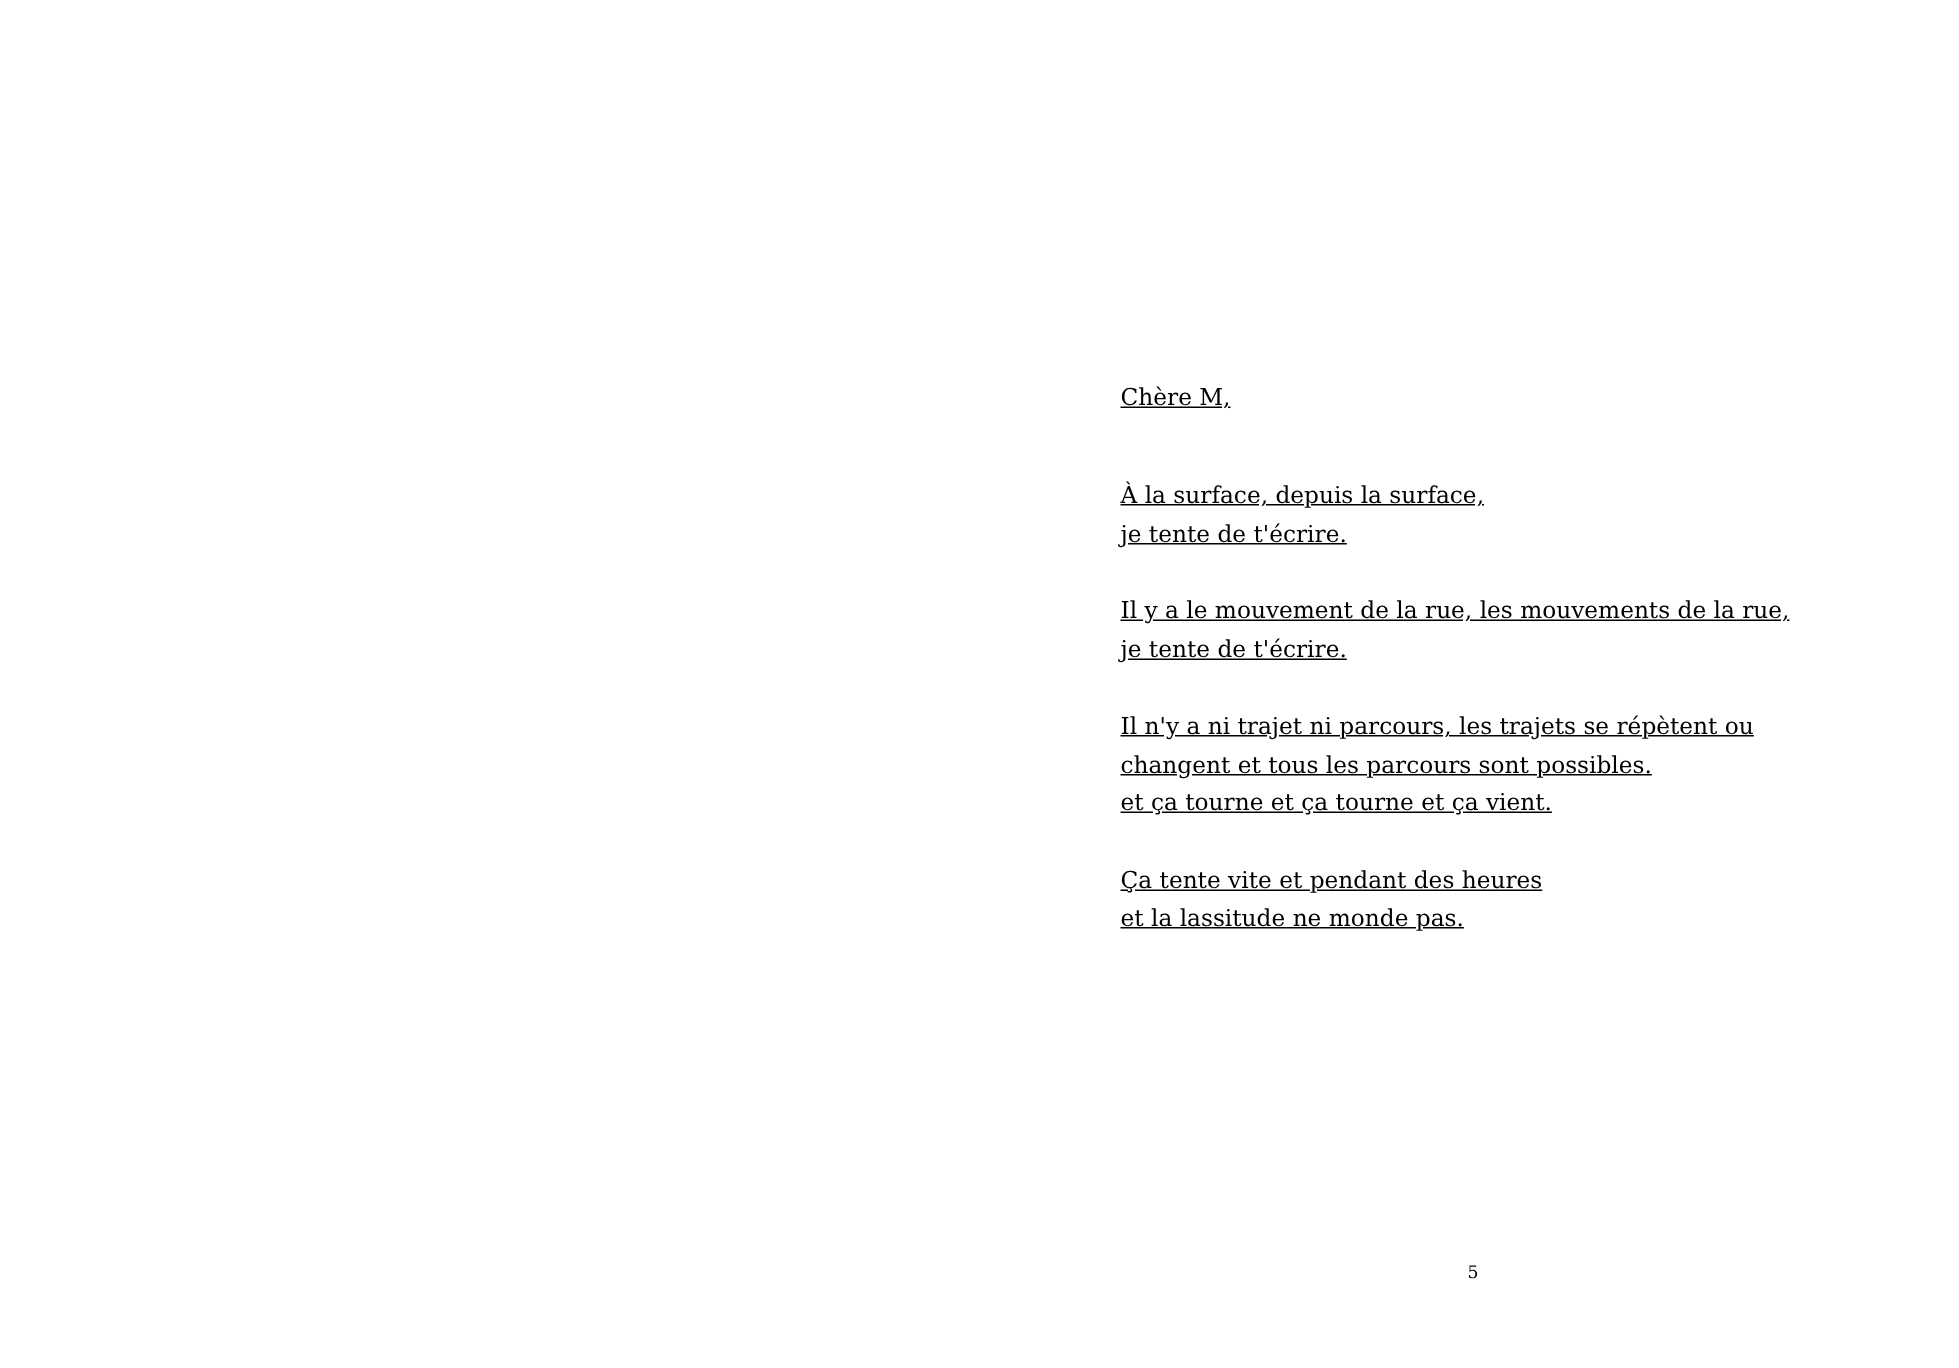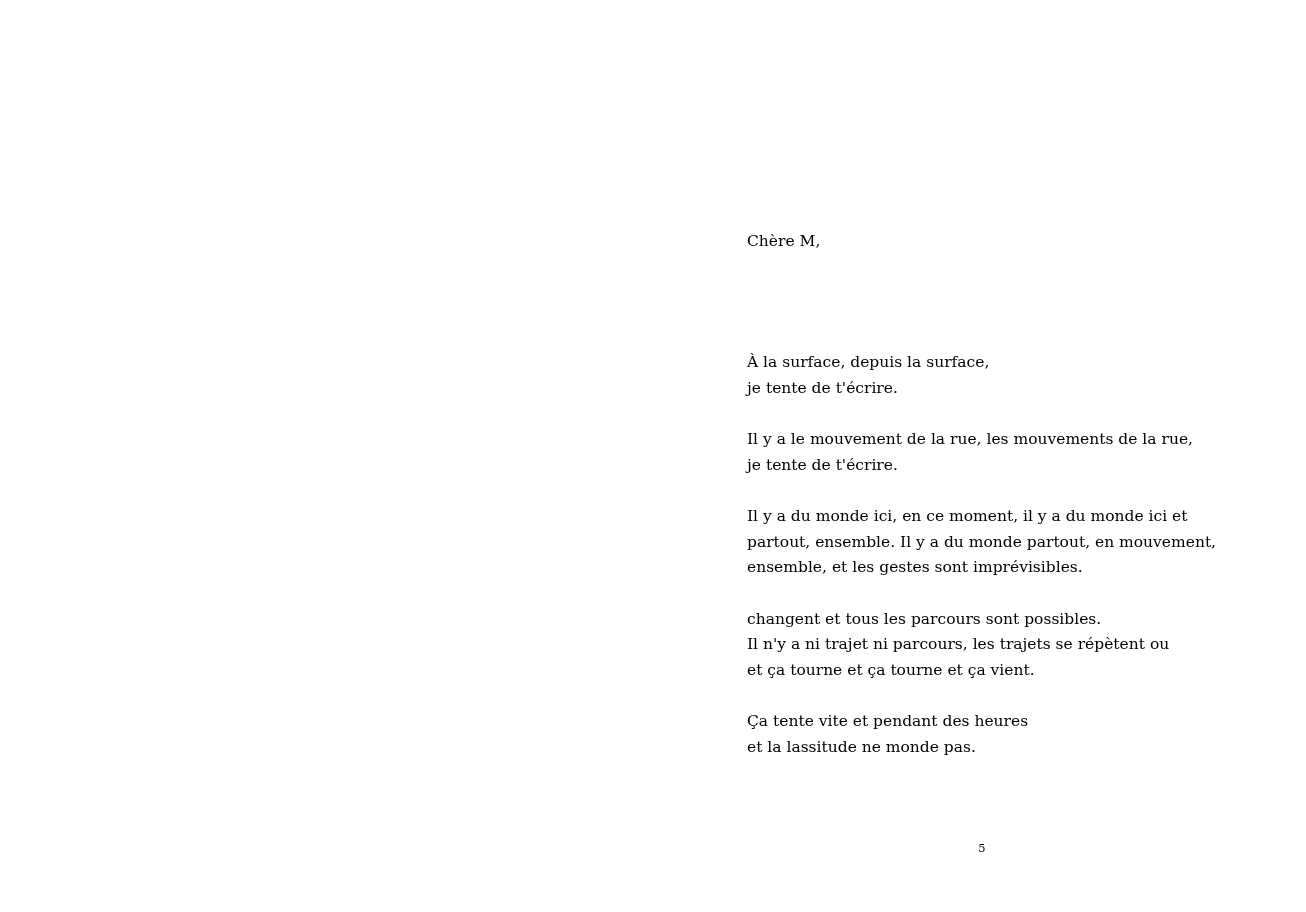--- a/index.html
+++ b/index.html
@@ -16,30 +16,31 @@
     position: relative;
   }
   .page {
     position: absolute;
     inset: 0;
     background: #ffffff;
   }
   .text-column {
     position: absolute;
     left: 747px;
-    top: 228px;
+    top: 252px;
     width: 470px;
+    text-decoration: underline;
   }
   .salutation {
     font-size: 15.5px;
     line-height: 26px;
     margin: 0 0 0 0;
   }
   .stanzas {
-    margin-top: 96px;
+    margin-top: 40px;
   }
   .stanza {
     margin: 0 0 26px 0;
   }
   .stanza:last-child {
     margin-bottom: 0;
   }
   .line {
     font-size: 15.5px;
     line-height: 25.5px;
@@ -71,27 +72,22 @@
     <div class="stanzas">
         <div class="stanza">
           <div class="line">À la surface, depuis la surface,</div>
           <div class="line">je tente de t'écrire.</div>
         </div>
         <div class="stanza">
           <div class="line">Il y a le mouvement de la rue, les mouvements de la rue,</div>
           <div class="line">je tente de t'écrire.</div>
         </div>
         <div class="stanza">
-          <div class="line">Il y a du monde ici, en ce moment, il y a du monde ici et</div>
-          <div class="line">partout, ensemble. Il y a du monde partout, en mouvement,</div>
-          <div class="line">ensemble, et les gestes sont imprévisibles.</div>
-        </div>
-        <div class="stanza">
+          <div class="line justify">Il n'y a ni trajet ni parcours, les trajets se répètent ou</div>
           <div class="line justify">changent et tous les parcours sont possibles.</div>
-          <div class="line justify">Il n'y a ni trajet ni parcours, les trajets se répètent ou</div>
           <div class="line">et ça tourne et ça tourne et ça vient.</div>
         </div>
         <div class="stanza">
           <div class="line">Ça tente vite et pendant des heures</div>
           <div class="line">et la lassitude ne monde pas.</div>
         </div>
       </div>
 
   </div>
 

